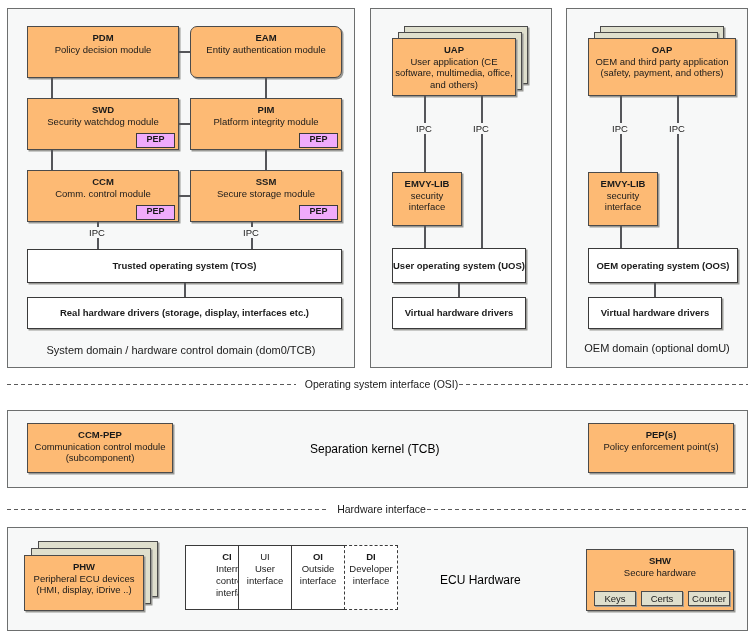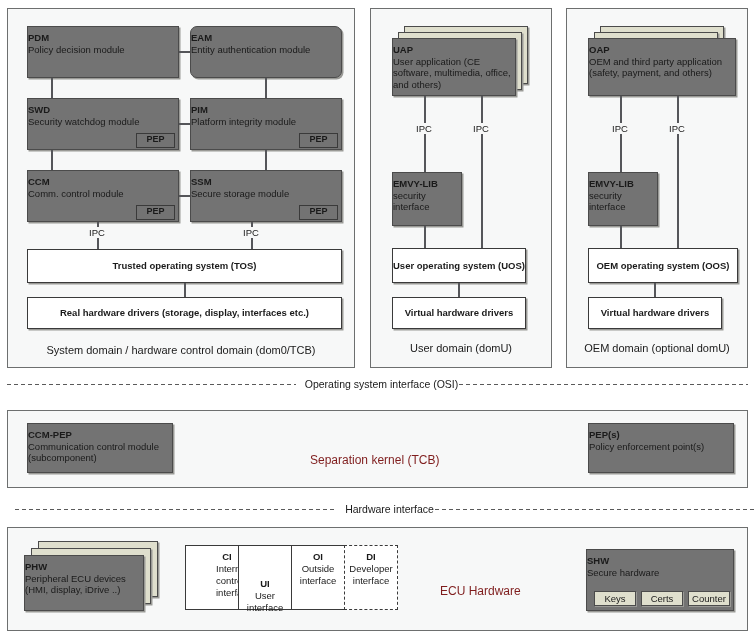--- a/index.html
+++ b/index.html
@@ -15,25 +15,25 @@
 
   
   .panel{
     position:absolute;
     background:#f7f8f8;
     border:1.5px solid #6d6f6f;
     box-sizing:border-box;
   }
   .mod{
     position:absolute;
-    background:#737373;
+    background:#fdba74;
     border:1px solid #4b4b4b;
     box-shadow:1.5px 1.5px 0 0 #9a9a96;
     box-sizing:border-box;
-    text-align:left;
+    text-align:center;
     line-height:1.22;
     font-size:9.5px;
   }
   .mod .t{font-weight:bold;font-size:9.5px;display:block;}
   .mod .s{display:block;font-size:9.5px;}
   .white{
     position:absolute;
     background:#ffffff;
     border:1px solid #3a3a3a;
     box-shadow:1.5px 1.5px 0 0 #9a9a96;
@@ -108,27 +108,26 @@
     font-size:10.5px;
     color:#1a1a1a;
     padding:0 1px;
     white-space:nowrap;
     margin-left:8px;
   }
 
   .bigtext{
     position:absolute;
     font-size:12px;
-    color:#7f1d1d;
+    color:#000000;
     white-space:nowrap;
-    margin-top:11px;
   }
   .pepbadge{
     position:absolute;
-    background:#737373;
+    background:#f0abfc;
     border:1px solid #3a3a3a;
     box-sizing:border-box;
     font-size:9px;
     font-weight:bold;
     text-align:center;
     line-height:11px;
   }
   .subbox{
     position:absolute;
     background:#dfdfcd;
@@ -241,21 +240,20 @@
   <div class="v" style="left:424px;top:226px;height:22px;"></div>
 
   <div class="white" style="left:392px;top:248px;width:134px;height:35px;">
     <span>User operating system (UOS)</span>
   </div>
   <div class="v" style="left:458px;top:283px;height:14px;"></div>
   <div class="white" style="left:392px;top:297px;width:134px;height:32px;">
     <span>Virtual hardware drivers</span>
   </div>
 
-  <div class="caption" style="left:370px;top:342px;width:182px;">User domain (domU)</div>
 
   <div class="panel" style="left:566px;top:8px;width:182px;height:360px;"></div>
 
   <div class="card-back" style="left:600px;top:26px;width:124px;height:58px;"></div>
   <div class="card-back" style="left:594px;top:32px;width:124px;height:58px;"></div>
   <div class="mod" style="left:588px;top:38px;width:148px;height:58px;">
     <div class="pad">
       <span class="t">OAP</span>
       <span class="s">OEM and third party application (safety, payment, and others)</span>
     </div>
@@ -301,21 +299,21 @@
 
   <div class="bigtext" style="left:310px;top:442px;">Separation kernel (TCB)</div>
 
   <div class="mod" style="left:588px;top:423px;width:146px;height:50px;">
     <div class="pad">
       <span class="t">PEP(s)</span>
       <span class="s">Policy enforcement point(s)</span>
     </div>
   </div>
 
-  <div class="sep" style="left:15px;top:503px;width:741px;">
+  <div class="sep" style="left:7px;top:503px;width:741px;">
     <div class="line"></div>
     <div class="lbl">Hardware interface</div>
     <div class="line"></div>
   </div>
 
   <div class="panel" style="left:7px;top:527px;width:741px;height:104px;"></div>
 
   <div class="card-back" style="left:38px;top:541px;width:120px;height:56px;"></div>
   <div class="card-back" style="left:31px;top:548px;width:120px;height:56px;"></div>
   <div class="mod" style="left:24px;top:555px;width:120px;height:56px;">
@@ -326,21 +324,21 @@
   </div>
 
   <div class="plain-white" style="left:185px;top:545px;width:54px;height:65px;padding-left:30px;">
     <div class="pad">
       <span class="t" style="font-weight:bold;display:block;">CI</span>
       <span style="display:block;">Internal controller interface</span>
     </div>
   </div>
   <div class="plain-white" style="left:238px;top:545px;width:54px;height:65px;">
     <div class="pad">
-      <span style="font-weight:bold;display:block;margin-top:27px;">UI</span>
+      <span style="font-weight:normal;display:block;">UI</span>
       <span style="display:block;">User interface</span>
     </div>
   </div>
   <div class="plain-white" style="left:291px;top:545px;width:54px;height:65px;">
     <div class="pad">
       <span style="font-weight:bold;display:block;">OI</span>
       <span style="display:block;">Outside interface</span>
     </div>
   </div>
   <div class="dashedbox" style="left:344px;top:545px;width:54px;height:65px;">

